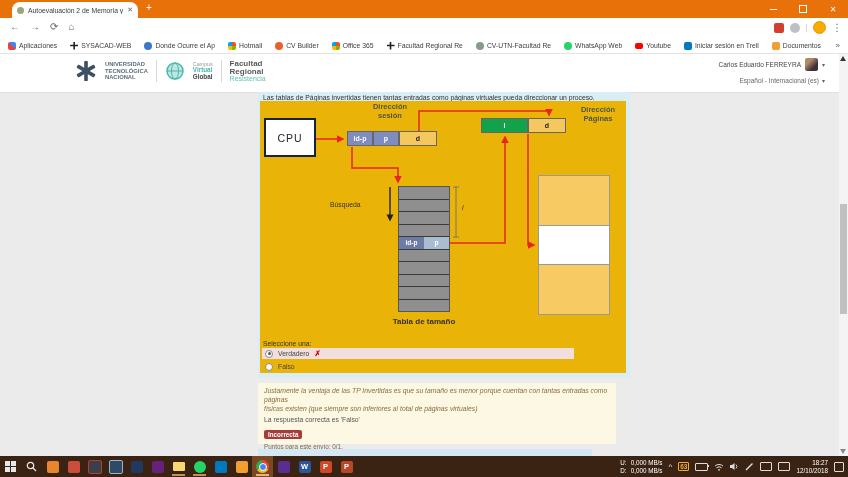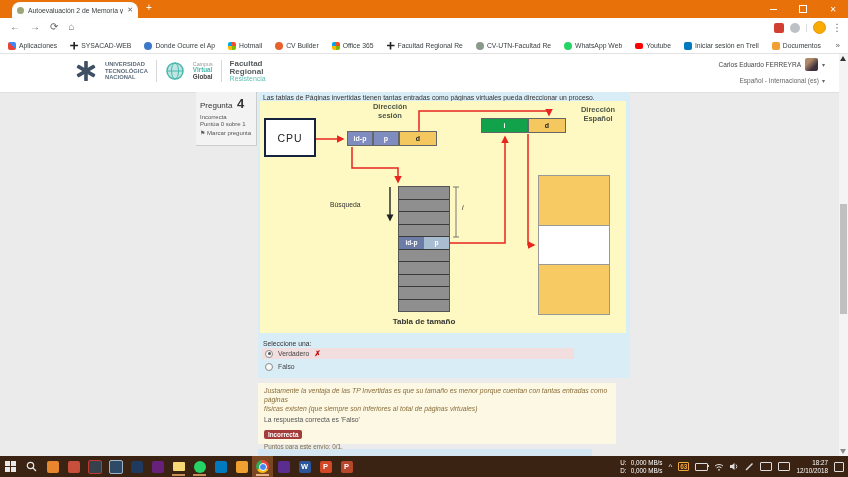--- a/index.html
+++ b/index.html
@@ -43,21 +43,21 @@
   .lang{font-size:6.5px;color:#666;}
   .uavatar{width:13px;height:13px;border-radius:2px;background:linear-gradient(135deg,#b08968 30%,#40303c 70%);}
   
   .qinfo{left:196px;top:92px;width:61px;height:54px;background:#f3f3f3;border-right:1px solid #ccc;
     border-bottom:1px solid #ccc;padding:2px 4px;box-sizing:border-box;color:#333;}
   .qinfo .num{font-size:13px;font-weight:bold;}
   .qinfo .lab{font-size:8px;}
   .qinfo .sm{font-size:6px;color:#555;margin-top:1.5px;}
   .formulation{left:258px;top:92px;width:372px;height:286px;background:#d9edf7;}
   .qtext{left:263px;top:94px;width:360px;font-size:6.8px;color:#333;}
-  .diagram{left:260px;top:101px;width:366px;height:232px;background:#fef9c3;}
+  .diagram{left:260px;top:101px;width:366px;height:272px;background:#eab308;}
   .d-lbl{font-size:7.5px;font-weight:600;color:#4c5548;text-align:center;line-height:1.15;}
   .cpu{left:4px;top:17px;width:52px;height:39px;border:2px solid #16233f;display:flex;align-items:center;
     justify-content:center;font-size:10.5px;letter-spacing:1px;color:#222;box-sizing:border-box;background:#fff;}
   .cell{height:15px;box-sizing:border-box;border:1px solid #666;display:flex;align-items:center;
     justify-content:center;font-size:7px;font-weight:bold;}
   .blue{background:#7f8cc0;color:#fff;}
   .yellow{background:#f5c75f;color:#222;}
   .green{background:#12a24b;color:#fff;}
   .ptable{left:138px;top:85px;width:52px;height:126px;background:#8f8f8f;border:1px solid #555;
     box-sizing:border-box;display:flex;flex-direction:column;}
@@ -252,38 +252,32 @@
         <span class="uavatar"></span>
         <span style="font-size:6px;color:#666;">▾</span>
       </div>
       <div class="flex" style="justify-content:flex-end;gap:3px;margin-top:6px;">
         <span class="lang">Español - Internacional (es)</span>
         <span style="font-size:6px;color:#666;">▾</span>
       </div>
     </div>
   </div>
 
-  <div class="abs qinfo">
-    <div><span class="lab">Pregunta</span> <span class="num">4</span></div>
-    <div class="sm">Incorrecta</div>
-    <div class="sm">Puntúa 0 sobre 1</div>
-    <div class="sm"><span>⚑</span> <span>Marcar pregunta</span></div>
-  </div>
 
   <div class="abs formulation"></div>
   <div class="abs qtext">Las tablas de Páginas invertidas tienen tantas entradas como páginas virtuales pueda direccionar un proceso.</div>
 
   <div class="abs diagram">
     <div class="abs d-lbl" style="left:95px;top:2px;width:70px;">
       <div>Dirección</div>
       <div>sesión</div>
     </div>
     <div class="abs d-lbl" style="left:312px;top:5px;width:52px;">
       <div>Dirección</div>
-      <div>Español</div>
+      <div>Páginas</div>
     </div>
     <div class="abs cpu">CPU</div>
     <div class="abs cell blue" style="left:87px;top:30px;width:26px;">id-p</div>
     <div class="abs cell blue" style="left:113px;top:30px;width:26px;">p</div>
     <div class="abs cell yellow" style="left:139px;top:30px;width:38px;">d</div>
     <div class="abs cell green" style="left:221px;top:17px;width:47px;">i</div>
     <div class="abs cell yellow" style="left:268px;top:17px;width:38px;">d</div>
     <div class="abs busq" style="left:70px;top:100px;width:52px;">Búsqueda</div>
     <div class="abs ptable">
       <div class="prow"></div>

